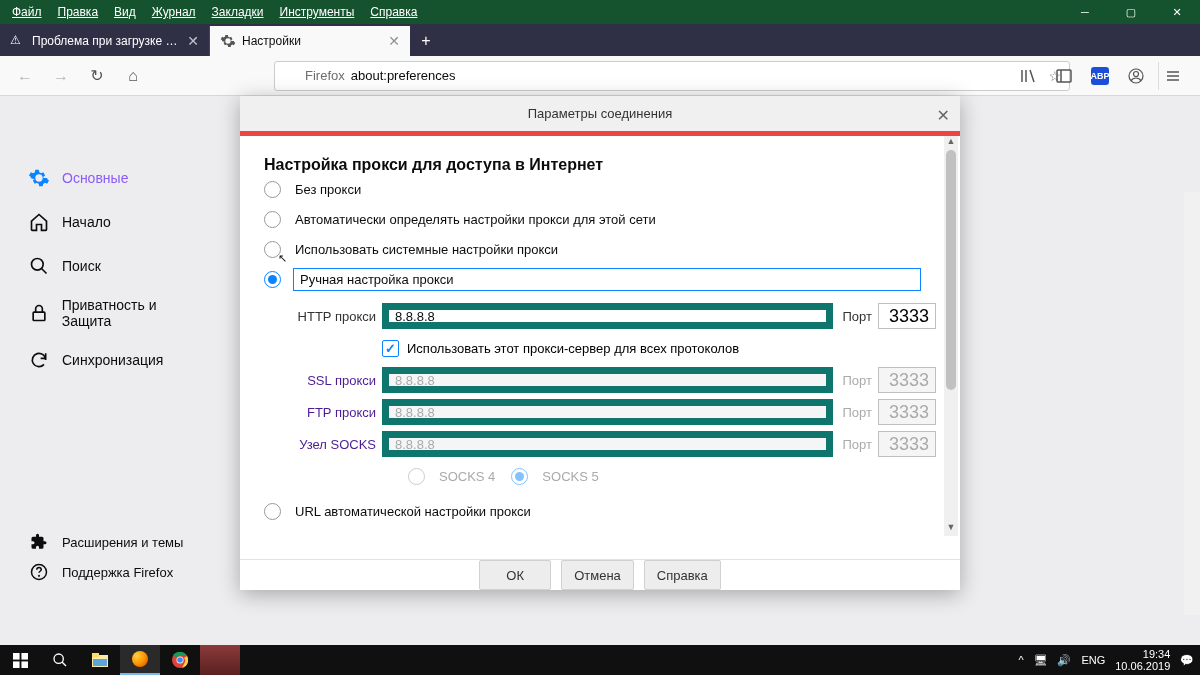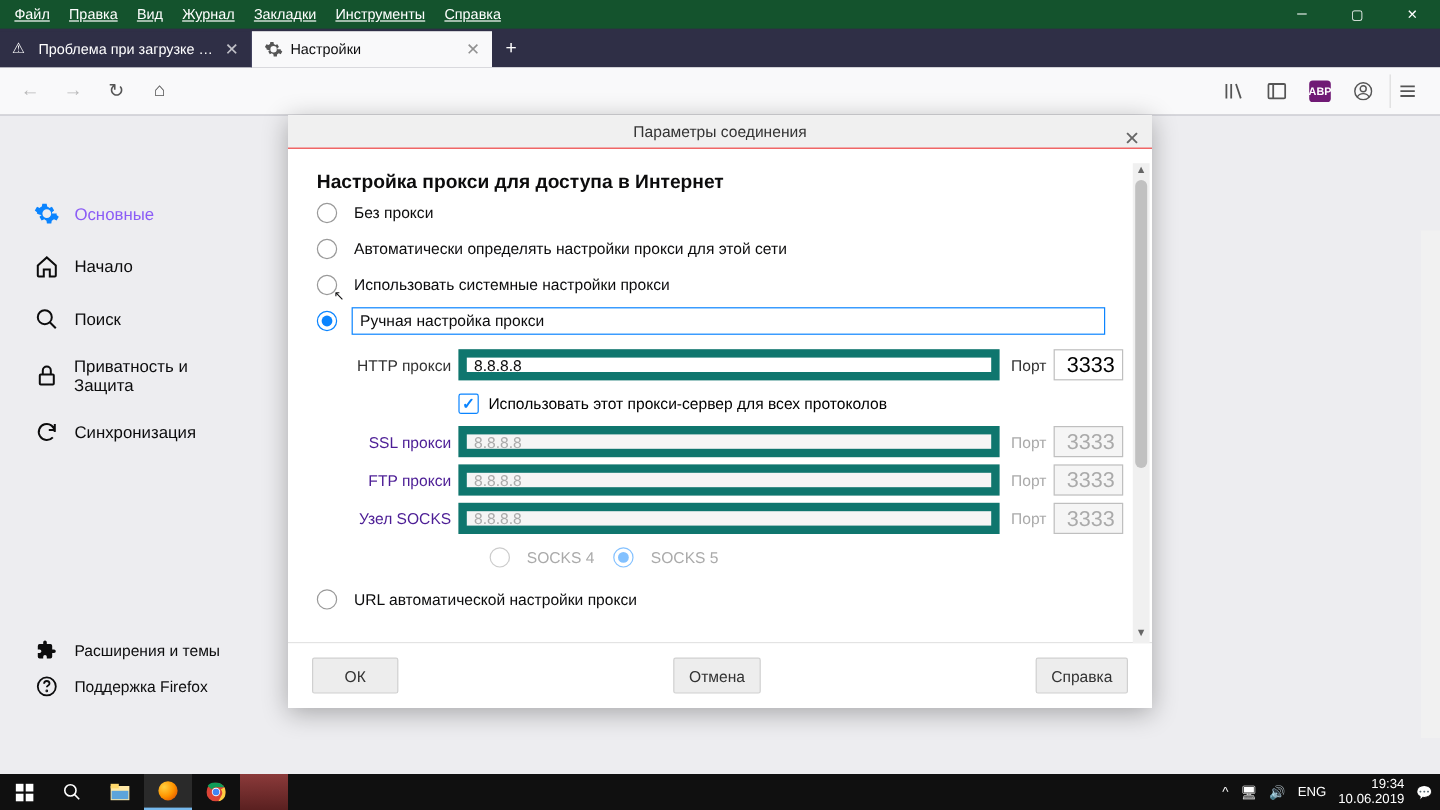--- a/index.html
+++ b/index.html
@@ -26,36 +26,36 @@
 .toolbar { height: 40px; background: #f9f9fa; display: flex; align-items: center; padding: 0 10px; gap: 6px; border-bottom: 1px solid #d7d7db; }
 .nav-btn { width: 30px; height: 30px; display: flex; align-items: center; justify-content: center; color: #555; font-size: 16px; border-radius: 4px; }
 .nav-btn.disabled { opacity: .4; }
 .urlbar { flex: 1; height: 30px; background: #fff; border: 1px solid #ccc; border-radius: 3px; display: flex; align-items: center; padding: 0 8px; font-size: 13px; margin: 0 120px 0 120px; }
 .urlbar .ff-icon { width: 16px; height: 16px; margin-right: 6px; }
 .urlbar .identity { color: #6d6d6d; margin-right: 6px; }
 .urlbar .url { color: #0c0c0d; flex: 1; }
 .urlbar .star { color: #777; font-size: 14px; }
 .toolbar-right { display: flex; align-items: center; gap: 8px; position: absolute; right: 14px; }
 .tool-icon { width: 28px; height: 28px; display: flex; align-items: center; justify-content: center; color: #555; font-size: 15px; }
-.abp { width: 18px; height: 18px; background: #701a75; color: #fff; font-size: 9px; font-weight: bold; border-radius: 3px; display: flex; align-items: center; justify-content: center; }
+.abp { width: 18px; height: 18px; background: #1d4ed8; color: #fff; font-size: 9px; font-weight: bold; border-radius: 3px; display: flex; align-items: center; justify-content: center; }
 
 
 .content { position: absolute; top: 96px; left: 0; right: 0; bottom: 30px; background: #ededf0; }
 
 
 .pref-sidebar { position: absolute; left: 28px; top: 60px; width: 180px; }
 .pref-cat { display: flex; align-items: center; height: 44px; font-size: 14px; color: #0c0c0d; gap: 12px; cursor: default; }
 .pref-cat.selected { color: #8b5cf6; }
 .pref-cat .cat-icon { width: 22px; height: 22px; display: flex; align-items: center; justify-content: center; font-size: 18px; }
 .pref-bottom { position: absolute; left: 28px; bottom: 58px; width: 200px; }
 .pref-bottom .pref-cat { height: 30px; font-size: 13px; }
 
 
 .dialog { position: absolute; left: 240px; top: 0px; width: 720px; height: 494px; background: #fff; box-shadow: 0 4px 20px rgba(0,0,0,.3); display: flex; flex-direction: column; }
-.dialog-header { height: 28px; background: #f0f0f0; display: flex; align-items: center; justify-content: center; font-size: 13px; color: #333; position: relative; border-bottom: 1px solid #ef4444; }
+.dialog-header { height: 40px; background: #f0f0f0; display: flex; align-items: center; justify-content: center; font-size: 13px; color: #333; position: relative; border-bottom: 5px solid #ef4444; }
 .dialog-close { position: absolute; right: 10px; top: 10px; font-size: 16px; color: #666; }
 .dialog-body { flex: 1; padding: 20px 24px 10px 24px; overflow-y: auto; position: relative; }
 .dialog-body h2 { font-size: 16px; font-weight: 600; color: #0c0c0d; }
 .radio-row { display: flex; align-items: center; height: 30px; font-size: 13px; color: #0c0c0d; gap: 14px; }
 .radio { width: 17px; height: 17px; border: 1px solid #999; border-radius: 50%; display: inline-flex; align-items: center; justify-content: center; flex-shrink: 0; }
 .radio.checked { border-color: #0a84ff; }
 .radio.checked::after { content: ""; width: 9px; height: 9px; background: #0a84ff; border-radius: 50%; }
 .manual-box { border: 1px solid #0a84ff; padding: 3px 6px; margin-left: -2px; flex: 1; font-size: 13px; max-width: 628px; }
 
 .proxy-grid { margin-top: 6px; margin-left: 26px; }
@@ -65,21 +65,21 @@
 .proxy-input { flex: 1; height: 26px; border: 7px solid #0f766e; padding: 0 6px; font-size: 13px; color: #0c0c0d; background: #fff; }
 .proxy-input.disabled { background: #f5f5f5; color: #aaa; }
 .port-label { font-size: 13px; color: #333; margin-left: 4px; }
 .port-label.disabled { color: #aaa; }
 .port-input { width: 58px; height: 26px; border: 1px solid #bfbfbf; text-align: right; padding: 0 6px; font-size: 18px; }
 .port-input.disabled { background: #f5f5f5; color: #aaa; }
 .checkbox-row { display: flex; align-items: center; height: 32px; gap: 8px; margin-left: 92px; font-size: 13px; }
 .cbox { width: 17px; height: 17px; border: 1px solid #0a84ff; border-radius: 2px; display: inline-flex; align-items: center; justify-content: center; color: #0a84ff; font-size: 13px; font-weight: bold; }
 .socks-ver { display: flex; align-items: center; gap: 16px; margin-left: 118px; height: 32px; font-size: 13px; }
 
-.dialog-footer { border-top: 1px solid #e3e3e3; padding: 12px 20px; display: flex; justify-content: space-between; gap: 10px; }
+.dialog-footer { border-top: 1px solid #e3e3e3; padding: 0 20px; display: flex; justify-content: center; gap: 10px; }
 .dlg-btn { min-width: 72px; height: 30px; background: #ededed; border: 1px solid #d0d0d0; font-size: 13px; color: #333; display: flex; align-items: center; justify-content: center; padding: 0 12px; border-radius: 2px; }
 
 .vscroll { position: absolute; right: 2px; top: 40px; width: 14px; bottom: 54px; background: #f0f0f0; }
 .vscroll .thumb { position: absolute; left: 2px; right: 2px; top: 14px; height: 240px; background: #c1c1c1; border-radius: 5px; }
 .vscroll .arr { position: absolute; left: 0; right: 0; height: 14px; text-align: center; font-size: 9px; color: #666; }
 .vscroll .arr.up { top: 0; }
 .vscroll .arr.down { bottom: 0; }
 
 
 .page-scroll { position: absolute; right: 0; top: 96px; bottom: 30px; width: 16px; background: #f1f1f1; }
@@ -127,20 +127,26 @@
     <span class="tab-close" style="color:#666;">✕</span>
   </div>
   <div class="newtab">+</div>
 </div>
 
 <div class="toolbar">
   <div class="nav-btn disabled">←</div>
   <div class="nav-btn disabled">→</div>
   <div class="nav-btn">↻</div>
   <div class="nav-btn">⌂</div>
+  <div class="urlbar">
+    <span class="ff-icon"><span class="ff-logo"></span></span>
+    <span class="identity">Firefox</span>
+    <span class="url">about:preferences</span>
+    <span class="star">☆</span>
+  </div>
   <div class="toolbar-right">
     <div class="tool-icon">
       <svg width="16" height="16" viewBox="0 0 16 16" fill="none" stroke="#555" stroke-width="1.5">
           <path d="M2 2v12M6 2v12M10 2l4 12"></path>
         </svg>
     </div>
     <div class="tool-icon">
       <svg width="16" height="16" viewBox="0 0 16 16" fill="none" stroke="#555" stroke-width="1.5">
           <rect x="1" y="2" width="14" height="12" rx="1"></rect>
           <line x1="5" y1="2" x2="5" y2="14"></line>

